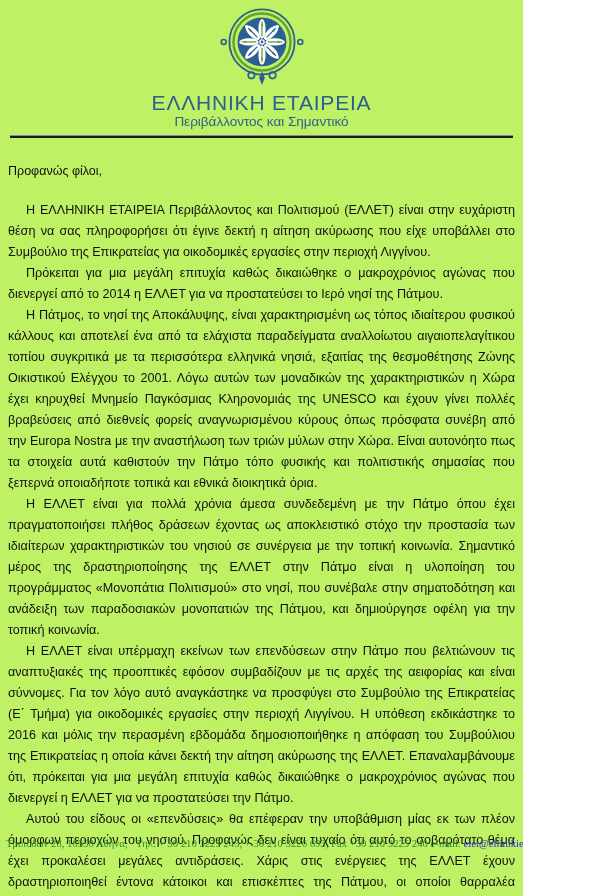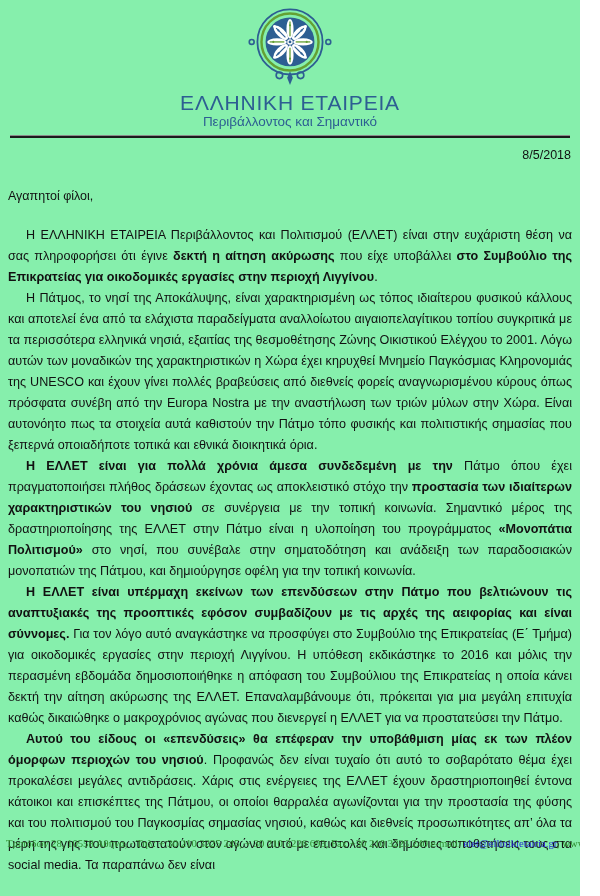--- a/index.html
+++ b/index.html
@@ -1,38 +1,38 @@
 <!DOCTYPE html>
 <html lang="el"><head>
 <meta charset="utf-8">
 <style>
   html,body{margin:0;padding:0;background:#ffffff;}
   .page{
-    position:relative;width:580px;height:896px;overflow:hidden;background:#86efac;
+    position:relative;width:523px;height:896px;overflow:hidden;background:#bef264;
     font-family:"Liberation Sans",sans-serif;color:#111;
   }
   
   .letterhead{text-align:center;padding-top:6px;}
   .org-name{
     margin-top:2px;font-size:21px;line-height:22px;letter-spacing:.8px;
     color:#2d5e92;font-weight:400;
   }
   .org-sub{font-size:13.5px;line-height:15px;color:#2d5e92;}
   .rule{
     margin:6px 10px 0 10px;height:0;
     border:none;border-top:1px solid #8a8a8a;border-bottom:2px solid #1b1b1b;
   }
   
   .date{margin-top:9px;padding-right:9px;text-align:right;font-size:12.5px;line-height:16px;}
   .letter-type{margin:6px 0 0 8px;font-size:12.5px;line-height:16px;}
   .salutation{margin:25px 0 0 8px;font-size:12.5px;line-height:16px;}
   
   .body-text{margin:21px 8px 0 8px;font-size:12.6px;line-height:21px;text-align:justify;}
   .body-text p{margin:0;text-indent:18px;}
-  .body-text b{font-weight:bold;}
+  .body-text b{font-weight:normal;}
   
   .letter-footer{
     position:absolute;left:6px;right:5px;top:836px;
     font-family:"Liberation Serif",serif;font-size:10.7px;line-height:15px;color:#2e8b2e;
   }
   .f-contact{white-space:nowrap;}
   .f-contact a{color:#2b2bd5;cursor:pointer;text-align:center;}
   .f-member{margin-top:0;padding-left:2px;}
 </style>
 </head>
@@ -101,25 +101,25 @@
       <circle cx="35" cy="25" r="1.8" fill="#ffffff"></circle>
       <circle cx="73" cy="25" r="1.8" fill="#ffffff"></circle>
       <circle cx="35" cy="63" r="1.8" fill="#ffffff"></circle>
       <circle cx="73" cy="63" r="1.8" fill="#ffffff"></circle>
     </svg>
     <div class="org-name">ΕΛΛΗΝΙΚΗ ΕΤΑΙΡΕΙΑ</div>
     <div class="org-sub">Περιβάλλοντος και Σημαντικό</div>
     <hr class="rule">
   </div>
 
-  <div class="date">8/5/2018</div>
-  <div class="salutation">Αγαπητοί φίλοι,</div>
+  <div class="salutation">Προφανώς φίλοι,</div>
 
   <div class="body-text">
       <p><span>Η ΕΛΛΗΝΙΚΗ ΕΤΑΙΡΕΙΑ Περιβάλλοντος και Πολιτισμού (ΕΛΛΕΤ) είναι στην ευχάριστη θέση να σας πληροφορήσει ότι έγινε </span><b>δεκτή η αίτηση ακύρωσης</b><span> που είχε υποβάλλει </span><b>στο Συμβούλιο της Επικρατείας για οικοδομικές εργασίες στην περιοχή Λιγγίνου</b><span>.</span></p>
+      <p><span>Πρόκειται για μια </span><b>μεγάλη επιτυχία</b><span> καθώς δικαιώθηκε ο μακροχρόνιος αγώνας που διενεργεί από το </span><b>2014</b><span> η ΕΛΛΕΤ για να προστατεύσει το Ιερό νησί της Πάτμου.</span></p>
       <p><span>Η Πάτμος, το νησί της Αποκάλυψης, είναι χαρακτηρισμένη ως τόπος ιδιαίτερου φυσικού κάλλους και αποτελεί ένα από τα ελάχιστα παραδείγματα αναλλοίωτου αιγαιοπελαγίτικου τοπίου συγκριτικά με τα περισσότερα ελληνικά νησιά, εξαιτίας της θεσμοθέτησης Ζώνης Οικιστικού Ελέγχου το 2001. Λόγω αυτών των μοναδικών της χαρακτηριστικών η Χώρα έχει κηρυχθεί Μνημείο Παγκόσμιας Κληρονομιάς της UNESCO και έχουν γίνει πολλές βραβεύσεις από διεθνείς φορείς αναγνωρισμένου κύρους όπως πρόσφατα συνέβη από την Europa Nostra με την αναστήλωση των τριών μύλων στην Χώρα. Είναι αυτονόητο πως τα στοιχεία αυτά καθιστούν την Πάτμο τόπο φυσικής και πολιτιστικής σημασίας που ξεπερνά οποιαδήποτε τοπικά και εθνικά διοικητικά όρια.</span></p>
       <p><b>Η ΕΛΛΕΤ είναι για πολλά χρόνια άμεσα συνδεδεμένη με την</b><span> Πάτμο όπου έχει πραγματοποιήσει πλήθος δράσεων έχοντας ως αποκλειστικό στόχο την </span><b>προστασία των ιδιαίτερων χαρακτηριστικών του νησιού</b><span> σε συνέργεια με την τοπική κοινωνία. Σημαντικό μέρος της δραστηριοποίησης της ΕΛΛΕΤ στην Πάτμο είναι η υλοποίηση του προγράμματος </span><b>«Μονοπάτια Πολιτισμού»</b><span> στο νησί, που συνέβαλε στην σηματοδότηση και ανάδειξη των παραδοσιακών μονοπατιών της Πάτμου, και δημιούργησε οφέλη για την τοπική κοινωνία.</span></p>
       <p><b>Η ΕΛΛΕΤ είναι υπέρμαχη εκείνων των επενδύσεων στην Πάτμο που βελτιώνουν τις αναπτυξιακές της προοπτικές εφόσον συμβαδίζουν με τις αρχές της αειφορίας και είναι σύννομες.</b><span> Για τον λόγο αυτό αναγκάστηκε να προσφύγει στο Συμβούλιο της Επικρατείας (Ε΄ Τμήμα) για οικοδομικές εργασίες στην περιοχή Λιγγίνου. Η υπόθεση εκδικάστηκε το 2016 και μόλις την περασμένη εβδομάδα δημοσιοποιήθηκε η απόφαση του Συμβούλιου της Επικρατείας η οποία κάνει δεκτή την αίτηση ακύρωσης της ΕΛΛΕΤ. Επαναλαμβάνουμε ότι, πρόκειται για μια μεγάλη επιτυχία καθώς δικαιώθηκε ο μακροχρόνιος αγώνας που διενεργεί η ΕΛΛΕΤ για να προστατεύσει την Πάτμο.</span></p>
       <p><b>Αυτού του είδους οι «επενδύσεις» θα επέφεραν την υποβάθμιση μίας εκ των πλέον όμορφων περιοχών του νησιού</b><span>. Προφανώς δεν είναι τυχαίο ότι αυτό το σοβαρότατο θέμα έχει προκαλέσει μεγάλες αντιδράσεις. Χάρις στις ενέργειες της ΕΛΛΕΤ έχουν δραστηριοποιηθεί έντονα κάτοικοι και επισκέπτες της Πάτμου, οι οποίοι θαρραλέα αγωνίζονται για την προστασία της φύσης και του πολιτισμού του Παγκοσμίας σημασίας νησιού, καθώς και διεθνείς προσωπικότητες απ’ όλα τα μέρη της γης που πρωτοστατούν στον αγώνα αυτό με επιστολές και δημόσιες τοποθετήσεις τους στα social media. Τα παραπάνω δεν είναι </span></p>
     </div>
 
   <div class="letter-footer">
     <div class="f-contact"><span>Τριπόδων 28, 10558 Αθήνα, · Τηλ: + 30 210 3225 245, + 30 210 3226 693, Fax +30 210 3225 240 e-mail: </span><a>elet@ellinikietairia.gr</a><span>,  </span><span>www.ellet.gr</span></div>
   </div>
 

